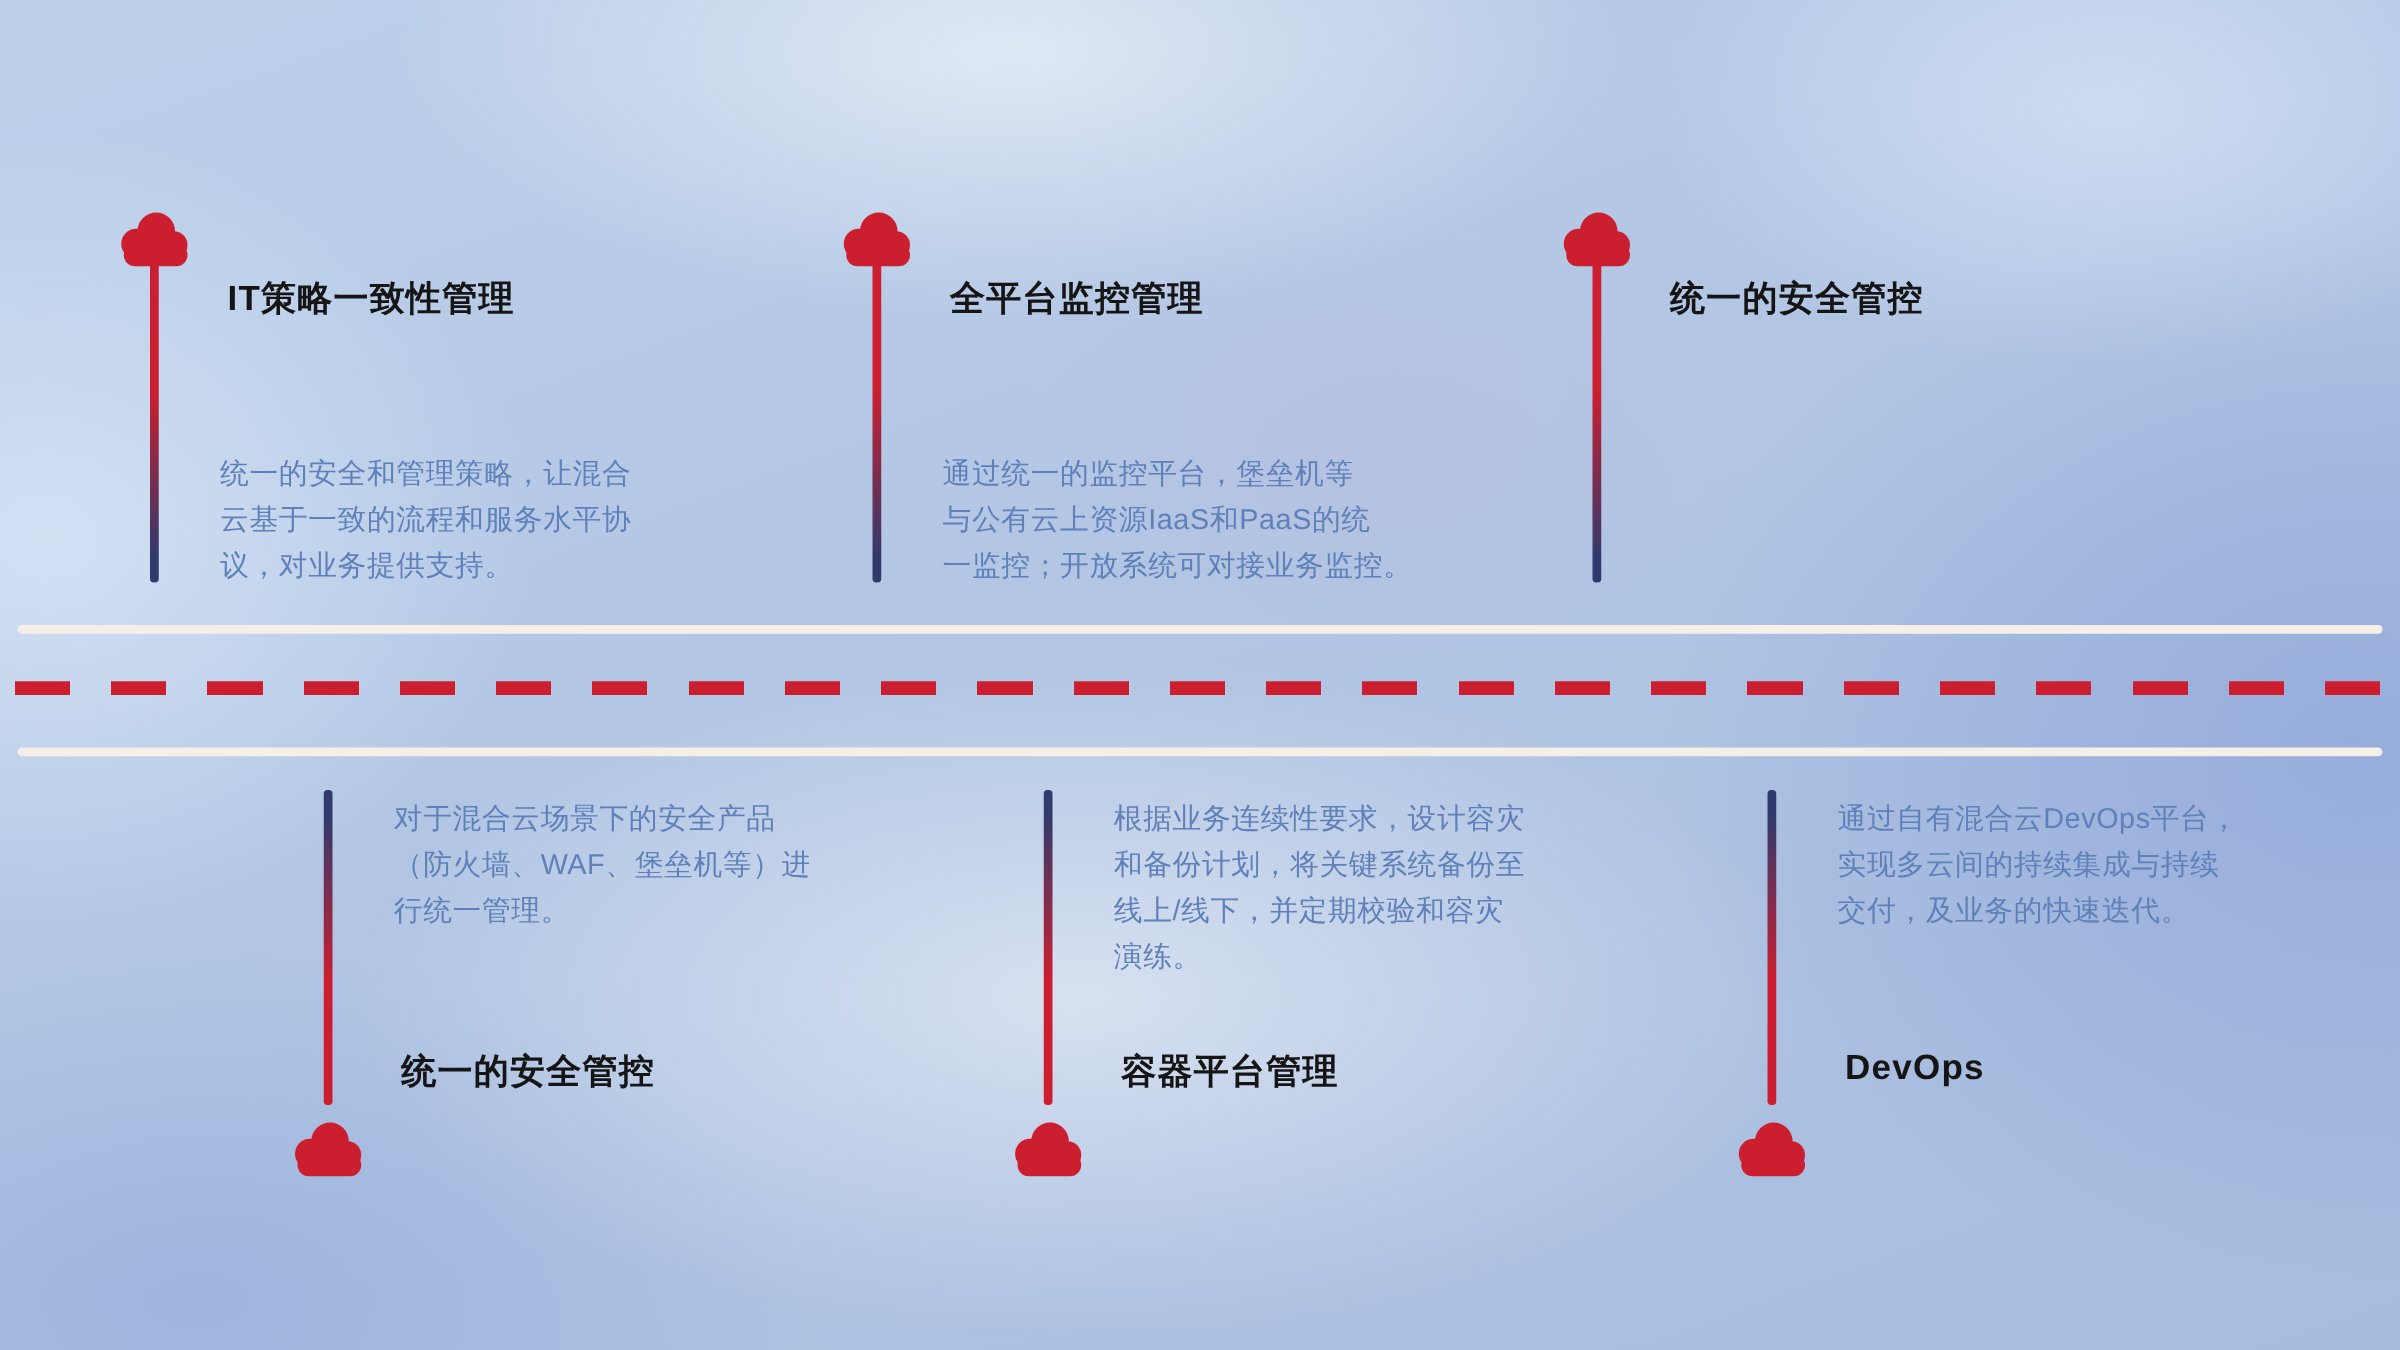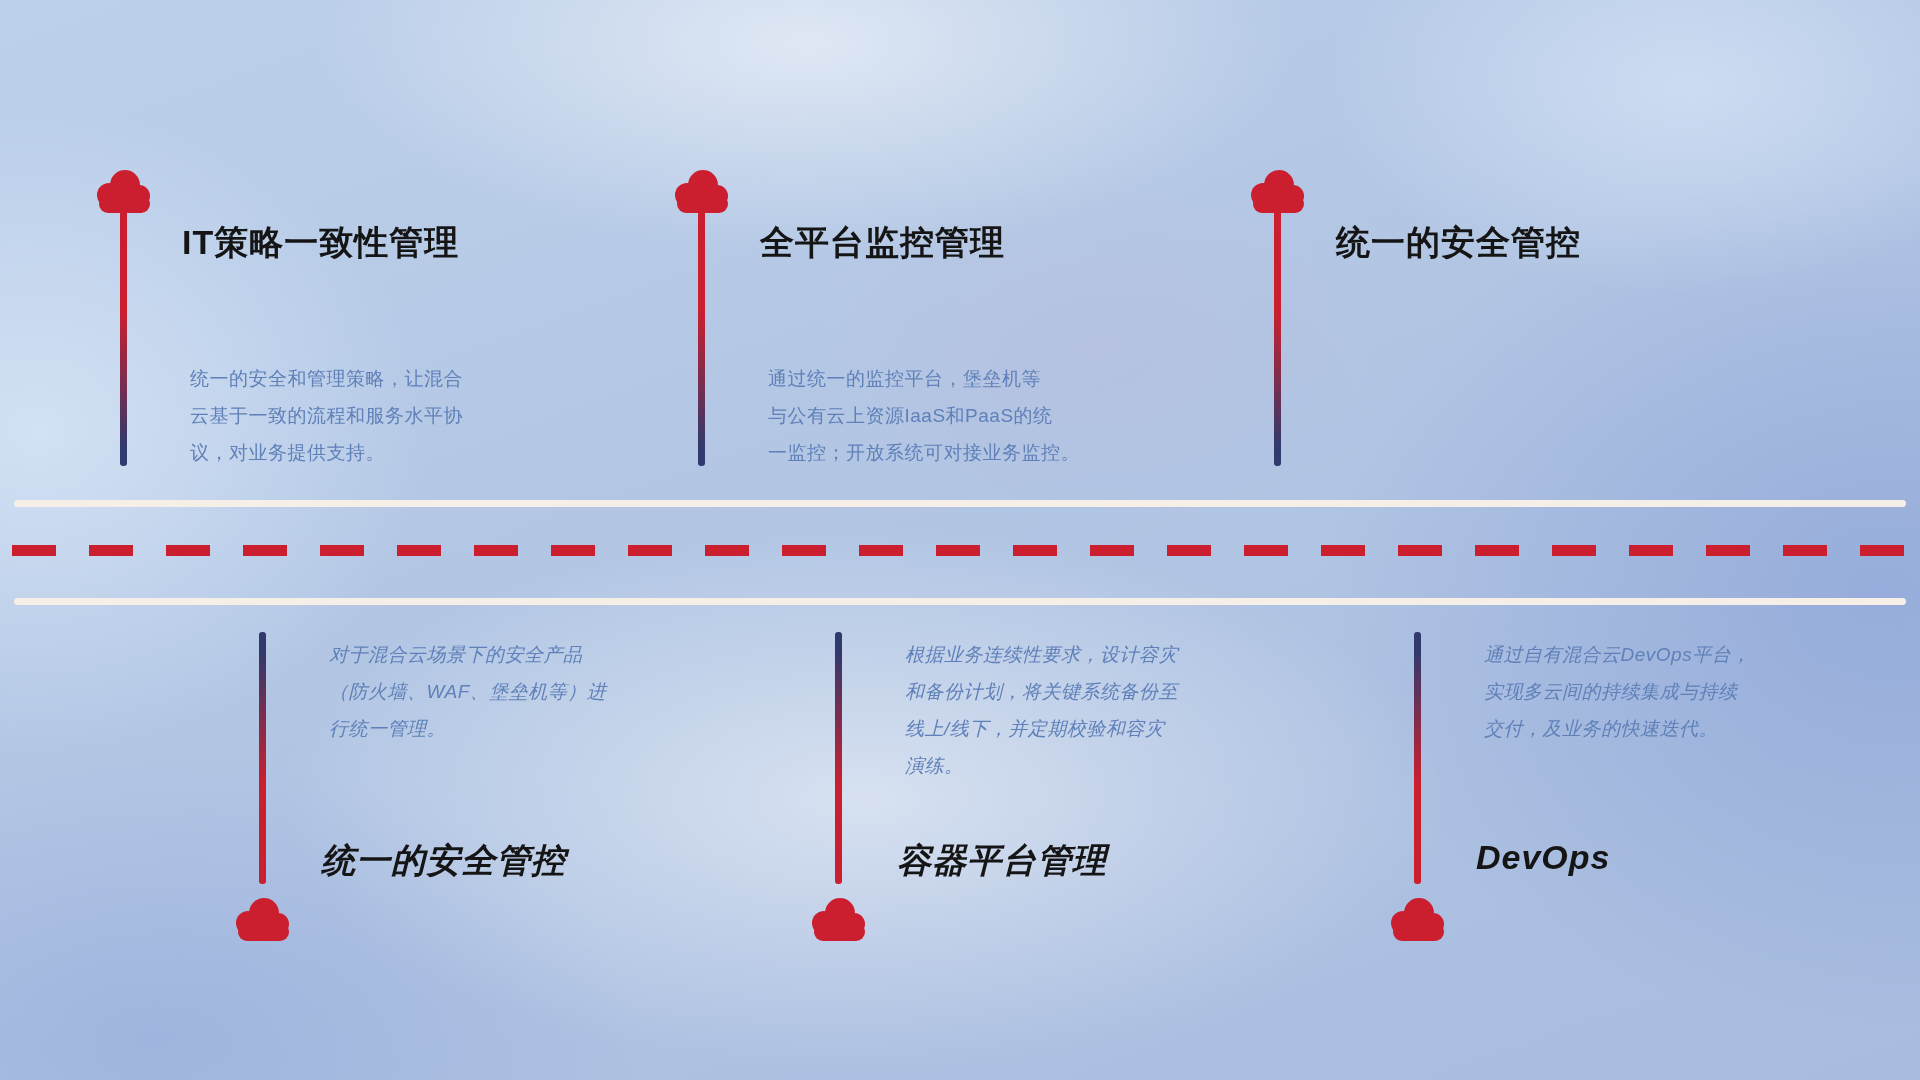--- a/index.html
+++ b/index.html
@@ -36,50 +36,50 @@
   .road-bar.top{top:500px;}
   .road-bar.bottom{top:598px;}
   .road-dash{
     position:absolute;left:12px;right:12px;top:545px;height:11px;
     background:repeating-linear-gradient(90deg,var(--red) 0 44px,transparent 44px 77px);
   }
 
   
   .item{position:absolute;width:560px;height:330px;}
   .item.top{top:168px;}
-  .item.bottom{top:632px;font-style:italic;}
+  .item.bottom{top:632px;}
   .t1{left:92px;} .t2{left:670px;} .t3{left:1246px;}
   .b1{left:231px;} .b2{left:807px;} .b3{left:1386px;}
 
   .cloud{position:absolute;left:0;width:64px;height:46px;color:var(--red);}
   .item.top .cloud{top:0;}
   .item.bottom .cloud{top:264px;}
   .cloud svg{width:100%;height:100%;display:block;fill:currentColor;}
 
   .stem{position:absolute;left:28px;width:7px;border-radius:3px;}
   .item.top .stem{
     top:42px;height:256px;
     background:linear-gradient(180deg,var(--red) 0%,var(--red) 40%,var(--navy) 92%);
   }
   .item.bottom .stem{
     top:0;height:252px;
     background:linear-gradient(0deg,var(--red) 0%,var(--red) 40%,var(--navy) 92%);
   }
 
   .title{
     position:absolute;left:90px;margin:0;
-    font-size:34px;font-weight:600;color:var(--title);
+    font-size:28px;font-weight:600;color:var(--title);
     letter-spacing:1px;white-space:nowrap;
   }
   .item.top .title{top:52px;}
   .item.bottom .title{top:206px;}
 
   .desc{
-    position:absolute;left:98px;margin:0;width:470px;
-    font-size:19px;line-height:37px;color:var(--desc);
+    position:absolute;left:84px;margin:0;width:470px;
+    font-size:23px;line-height:37px;color:var(--desc);
     letter-spacing:.5px;white-space:pre-line;
   }
   .item.top .desc{top:192px;}
   .item.bottom .desc{top:4px;}
 </style>
 </head>
 <body>
 
 <div class="canvas">
 

